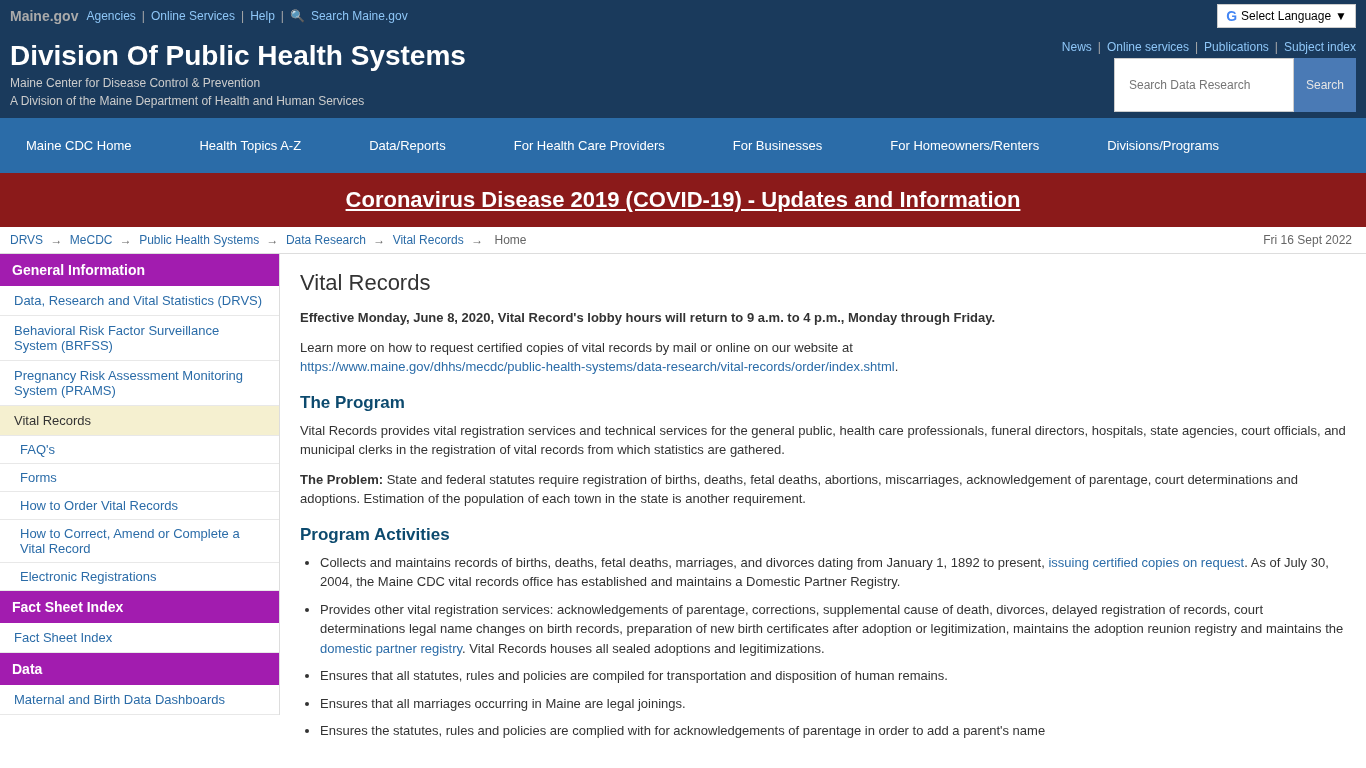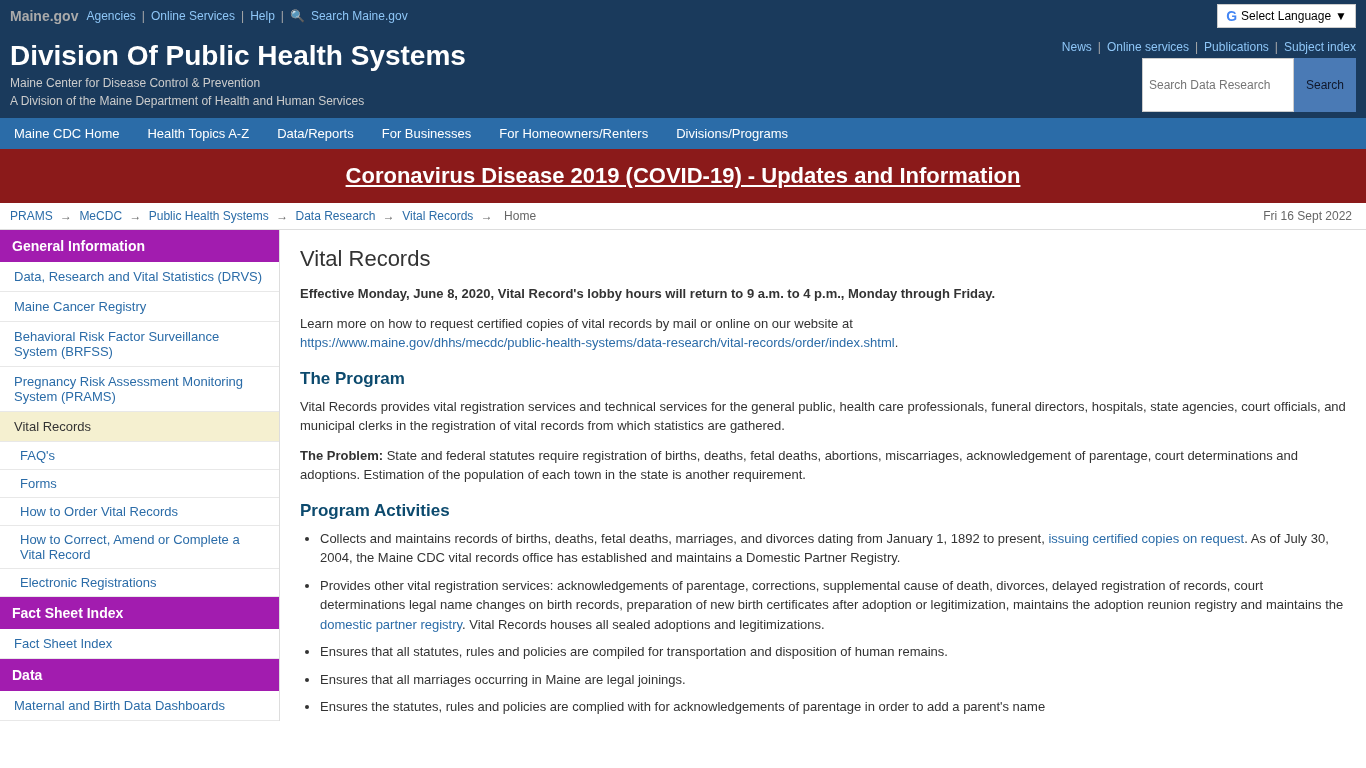--- a/index.html
+++ b/index.html
@@ -39,40 +39,41 @@
       align-items: flex-start;
     }
     .header-title { color: #fff; font-size: 28px; font-weight: bold; }
     .header-subtitle { color: #ccc; font-size: 12px; margin-top: 4px; }
     .header-right { display: flex; flex-direction: column; align-items: flex-end; gap: 4px; }
     .header-links { display: flex; gap: 6px; font-size: 12px; }
     .header-links a { color: #8ec6f7; text-decoration: none; }
     .header-links span { color: #aaa; }
     .search-bar { display: flex; gap: 0; }
     .search-bar input {
-      width: 152px;
-      padding: 4px 6px;
+      width: 180px;
+      padding: 4px 14px;
       border: 1px solid #ccc;
       font-size: 12px;
       background: #fff;
     }
     .search-bar button {
       padding: 20px 12px;
       background: #4a7ab5;
-      color: #0f172a;
+      color: #e5e5e5;
       border: none;
       cursor: pointer;
       font-size: 12px;
     }
 
     
     .nav-bar {
       background: #2b6ca8;
       display: flex;
-      padding: 0;
+      padding: 12px;
+      gap: 40px;
     }
     .nav-bar a {
       color: #fff;
       text-decoration: none;
       padding: 8px 14px;
       font-size: 13px;
       display: block;
       white-space: nowrap;
     }
 
@@ -203,32 +204,33 @@
       <input type="text" placeholder="Search Data Research" style="">
       <button>Search</button>
     </div>
   </div>
 </div>
 
 <nav class="nav-bar">
   <a>Maine CDC Home</a>
   <a>Health Topics A-Z</a>
   <a>Data/Reports</a>
+  <a>For Health Care Providers</a>
   <a>For Businesses</a>
   <a>For Homeowners/Renters</a>
   <a>Divisions/Programs</a>
 </nav>
 
 <div class="covid-banner">
   <a>Coronavirus Disease 2019 (COVID-19) - Updates and Information</a>
 </div>
 
 <div class="breadcrumb">
   <div>
-    <a>PRAMS</a>
+    <a>DRVS</a>
     <span> → </span>
     <a>MeCDC</a>
     <span> → </span>
     <a>Public Health Systems</a>
     <span> → </span>
     <a>Data Research</a>
     <span> → </span>
     <a>Vital Records</a>
     <span> → </span>
     <span>Home</span>
@@ -237,23 +239,20 @@
 </div>
 
 <div class="main-layout">
 
   <div class="sidebar">
 
     <div class="sidebar-section-header">General Information</div>
 
     <div class="sidebar-item">
       <a>Data, Research and Vital Statistics (DRVS)</a>
-    </div>
-    <div class="sidebar-item">
-      <a>Maine Cancer Registry</a>
     </div>
     <div class="sidebar-item">
       <a>Behavioral Risk Factor Surveillance System (BRFSS)</a>
     </div>
     <div class="sidebar-item">
       <a>Pregnancy Risk Assessment Monitoring System (PRAMS)</a>
     </div>
     <div class="sidebar-item active">
       <a>Vital Records</a>
     </div>

